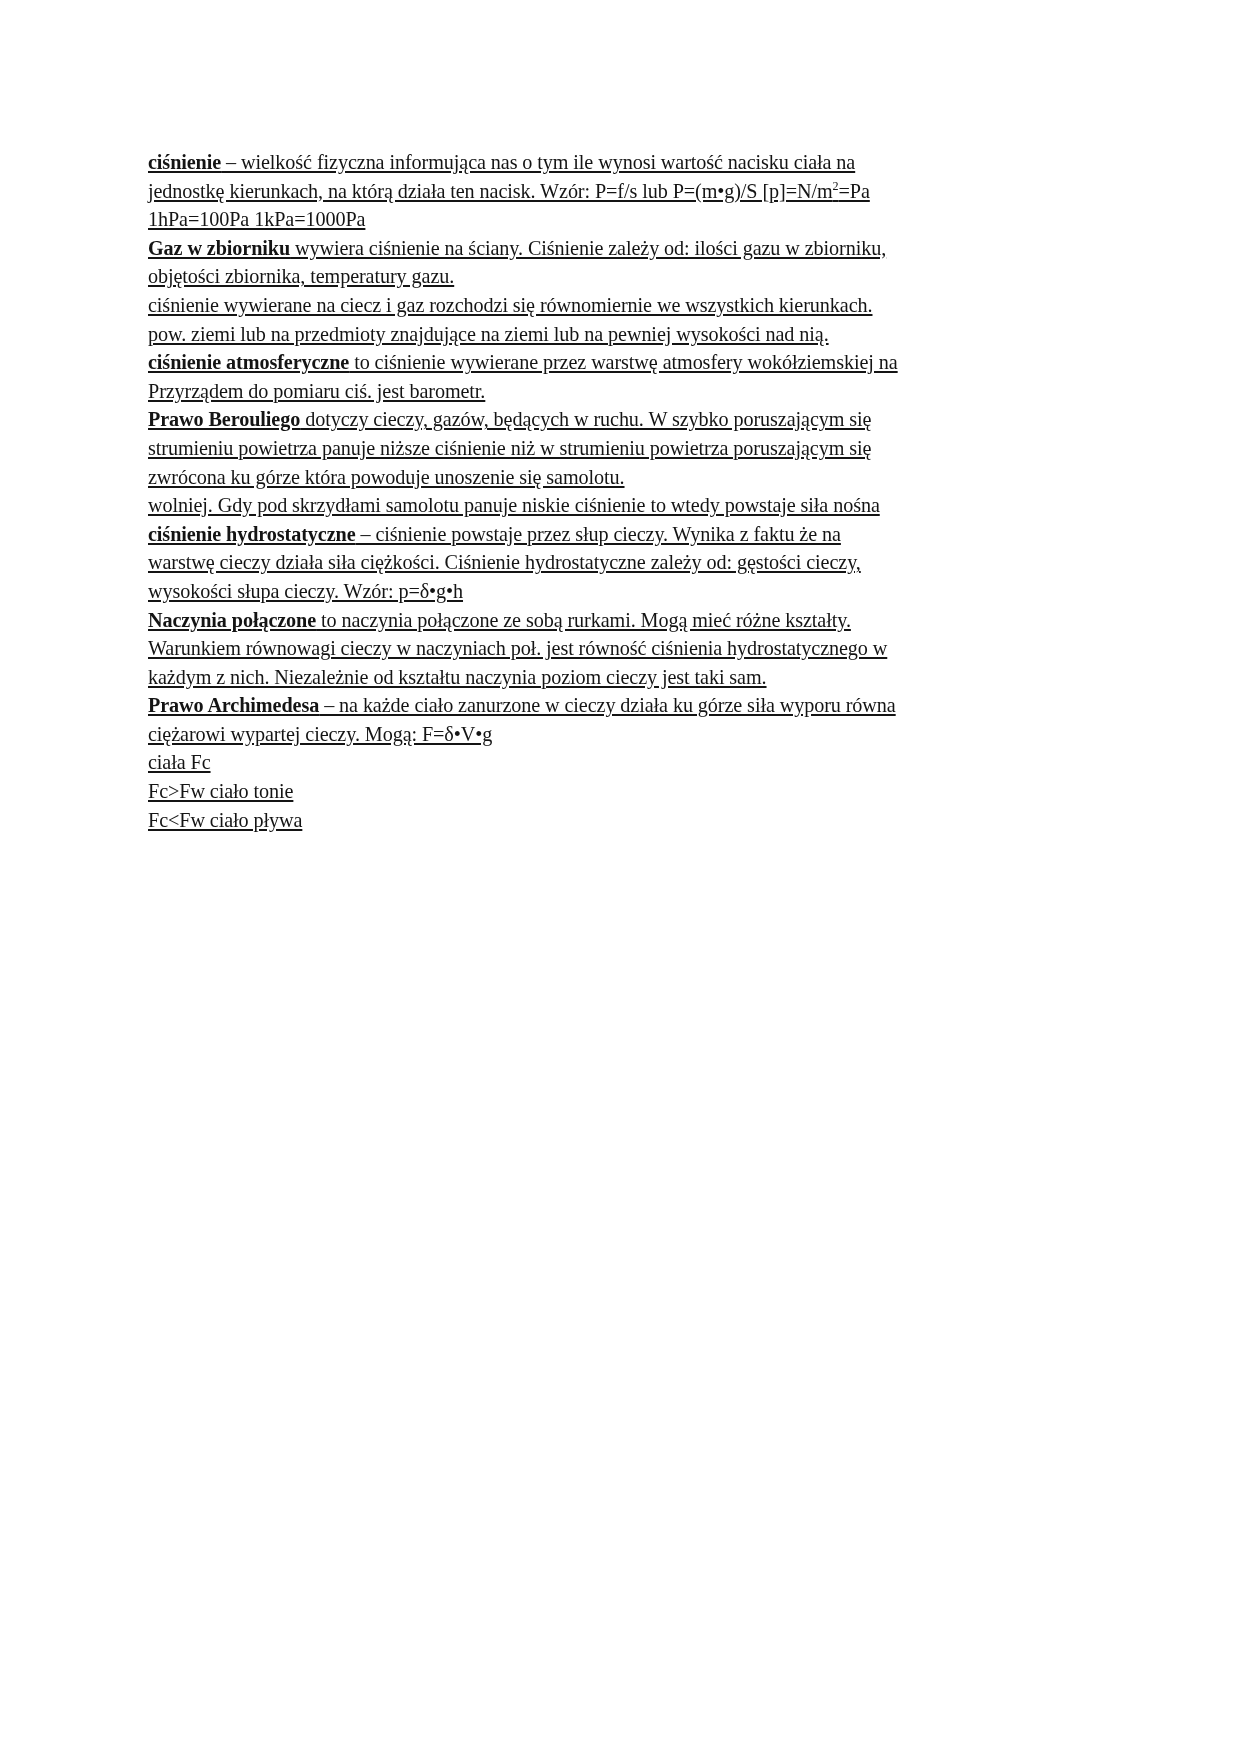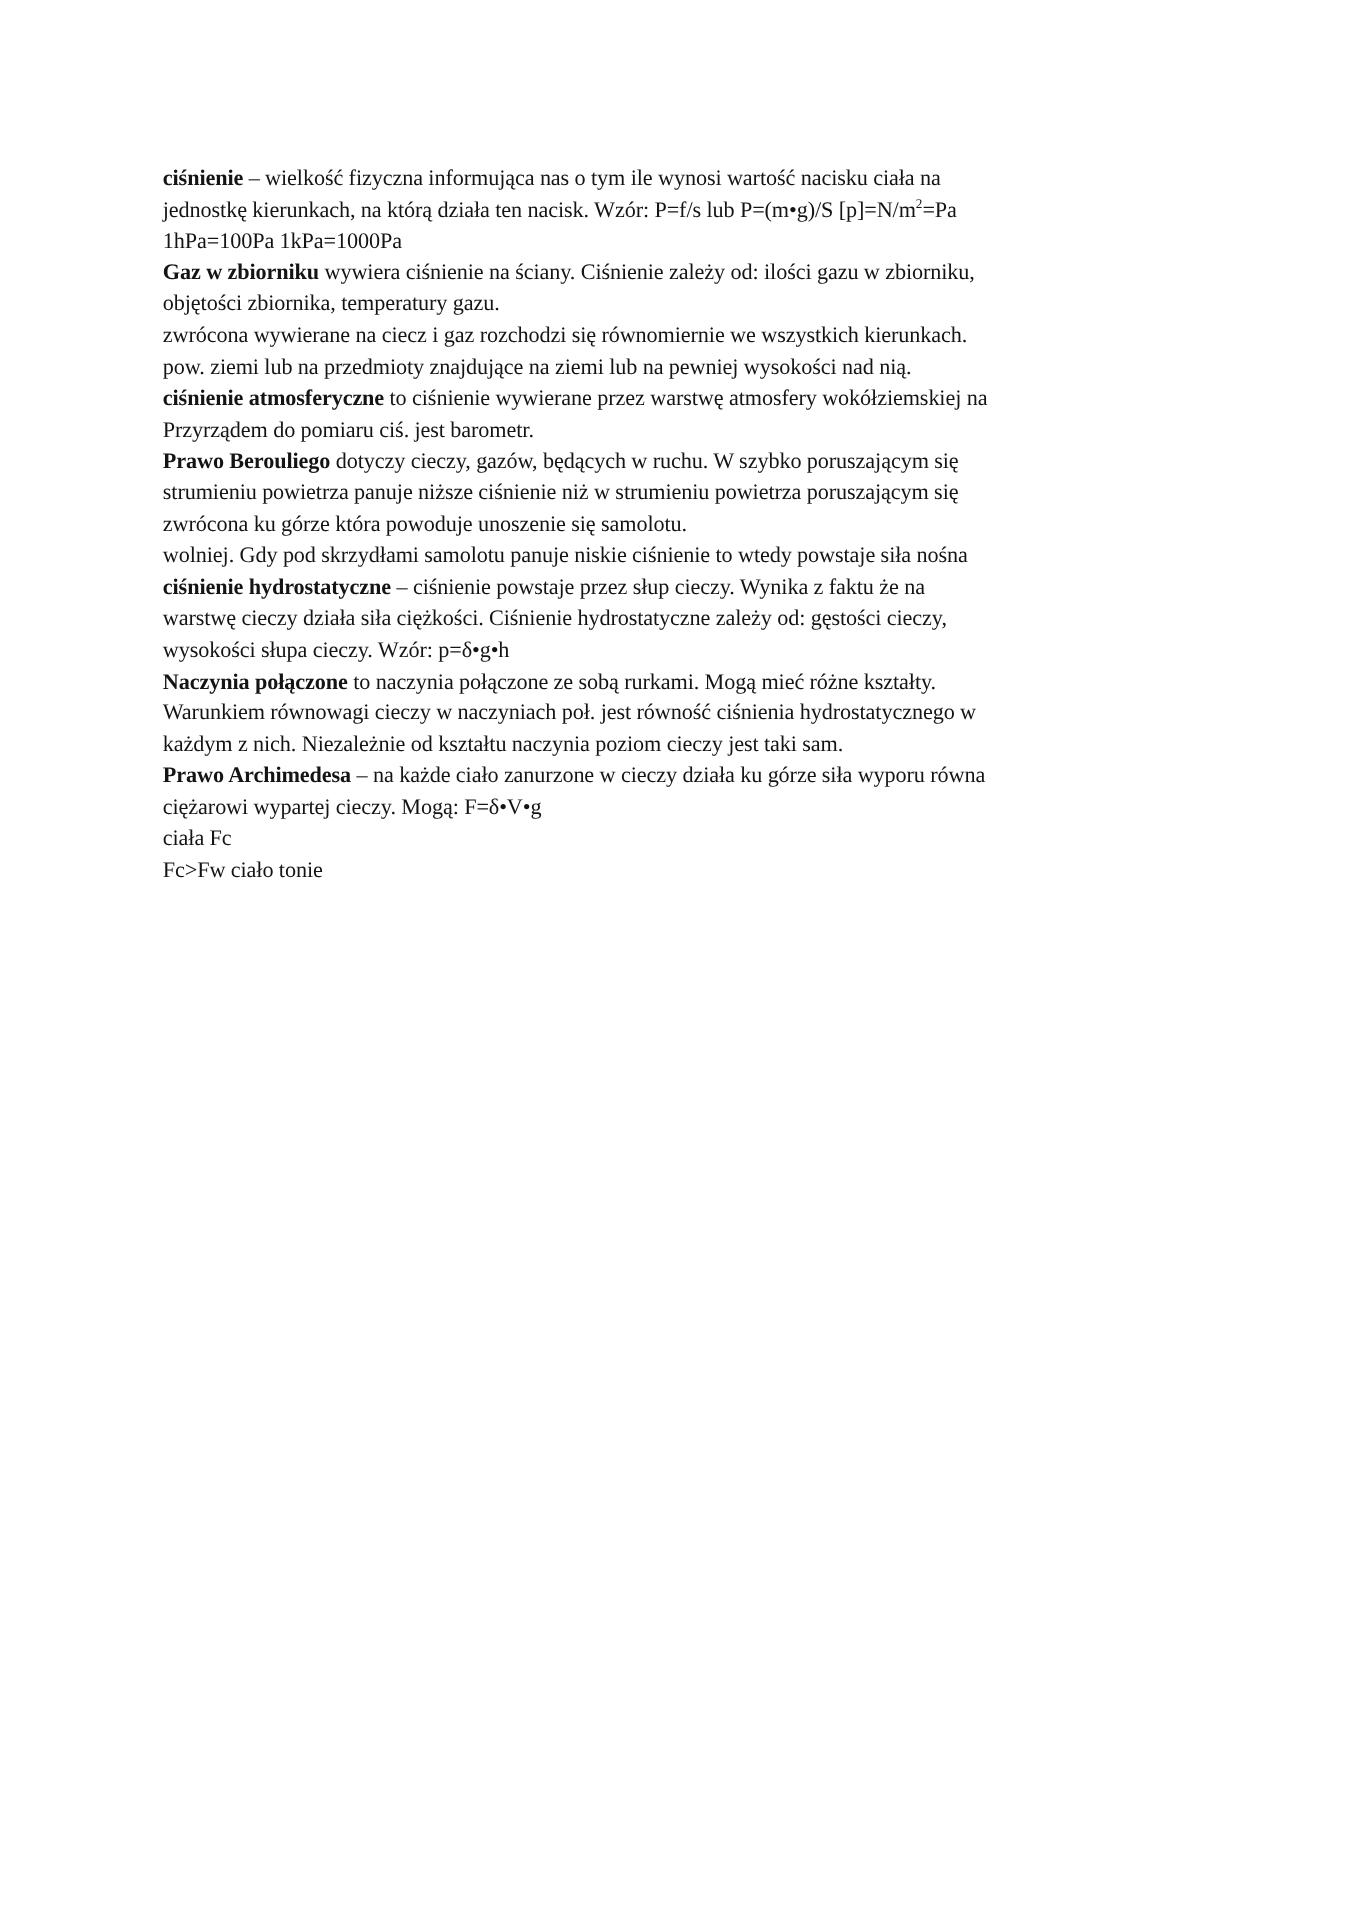--- a/index.html
+++ b/index.html
@@ -7,45 +7,47 @@
     .page {
       position: absolute;
       left: 148px;
       top: 148px;
       width: 940px;
       font-family: "Liberation Serif", "DejaVu Serif", serif;
       font-size: 20.2px;
       line-height: 28.6px;
       color: #141414;
       letter-spacing: -0.1px;
+      text-decoration: underline;
     }
     .line { white-space: nowrap; display: block; }
     b, .term { font-weight: bold; }
     sup { font-size: 0.6em; vertical-align: super; line-height: 0; }
   </style>
 </head>
 <body>
 
 <div class="page">
   <span class="line"><b>ciśnienie</b><span> – wielkość fizyczna informująca nas o tym ile wynosi wartość nacisku ciała na</span></span>
   <span class="line"><span>jednostkę kierunkach, na którą działa ten nacisk. Wzór: P=f/s lub P=(m•g)/S  [p]=N/m</span><sup>2</sup><span>=Pa</span></span>
   <span class="line"><span>1hPa=100Pa   1kPa=1000Pa</span></span>
   <span class="line"><b>Gaz w zbiorniku</b><span> wywiera ciśnienie na ściany. Ciśnienie zależy od: ilości gazu w zbiorniku,</span></span>
   <span class="line"><span>objętości zbiornika, temperatury gazu.</span></span>
-  <span class="line"><span>zwrócona wywierane na ciecz i gaz rozchodzi się równomiernie we wszystkich kierunkach.</span></span>
+  <span class="line"><span>ciśnienie wywierane na ciecz i gaz rozchodzi się równomiernie we wszystkich kierunkach.</span></span>
   <span class="line"><span>pow. ziemi lub na przedmioty znajdujące na ziemi lub na pewniej wysokości nad nią.</span></span>
   <span class="line"><b>ciśnienie atmosferyczne</b><span> to ciśnienie wywierane przez warstwę atmosfery wokółziemskiej na</span></span>
   <span class="line"><span>Przyrządem do pomiaru ciś. jest barometr.</span></span>
   <span class="line"><b>Prawo Berouliego</b><span> dotyczy cieczy, gazów, będących w ruchu. W szybko poruszającym się</span></span>
   <span class="line"><span>strumieniu powietrza panuje niższe ciśnienie niż w strumieniu powietrza poruszającym się</span></span>
   <span class="line"><span>zwrócona ku górze która powoduje unoszenie się samolotu.</span></span>
   <span class="line"><span>wolniej. Gdy pod skrzydłami samolotu panuje niskie ciśnienie to wtedy powstaje siła nośna</span></span>
   <span class="line"><b>ciśnienie hydrostatyczne</b><span> – ciśnienie powstaje przez słup cieczy. Wynika z faktu że na</span></span>
   <span class="line"><span>warstwę cieczy działa siła ciężkości. Ciśnienie hydrostatyczne zależy od: gęstości cieczy,</span></span>
   <span class="line"><span>wysokości słupa cieczy. Wzór: p=δ•g•h</span></span>
   <span class="line"><b>Naczynia połączone</b><span> to naczynia połączone ze sobą rurkami. Mogą mieć różne kształty.</span></span>
   <span class="line"><span>Warunkiem równowagi cieczy w naczyniach poł. jest równość ciśnienia hydrostatycznego w</span></span>
   <span class="line"><span>każdym z nich. Niezależnie od kształtu naczynia poziom cieczy jest taki sam.</span></span>
   <span class="line"><b>Prawo Archimedesa</b><span> – na każde ciało zanurzone w cieczy działa ku górze siła wyporu równa</span></span>
   <span class="line"><span>ciężarowi wypartej cieczy. Mogą: F=δ•V•g</span></span>
   <span class="line"><span>ciała Fc</span></span>
   <span class="line"><span>Fc&gt;Fw ciało tonie</span></span>
+  <span class="line"><span>Fc&lt;Fw ciało pływa</span></span>
 </div>
 
 </body></html>

